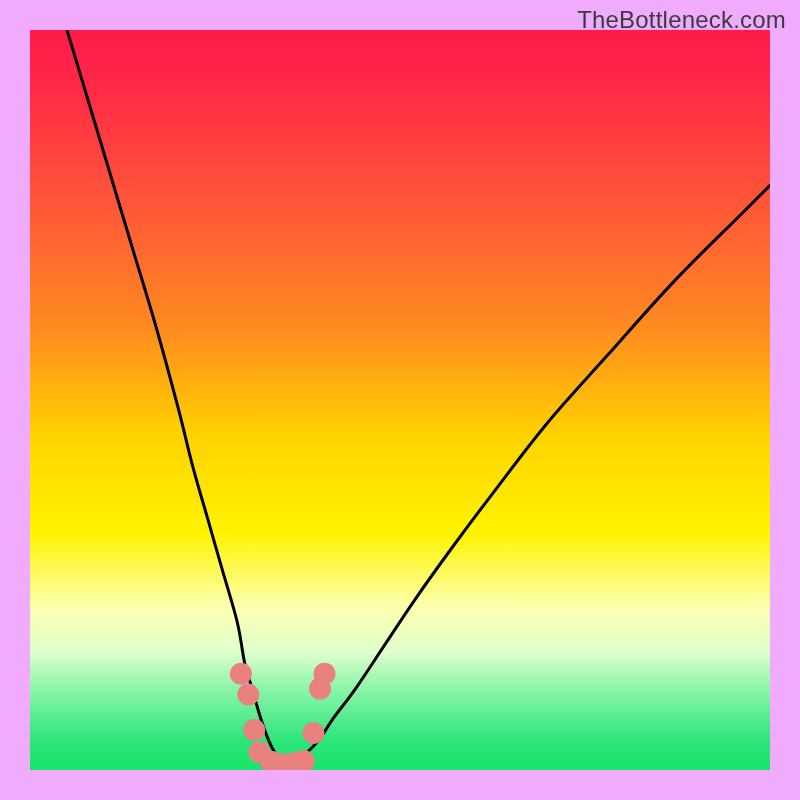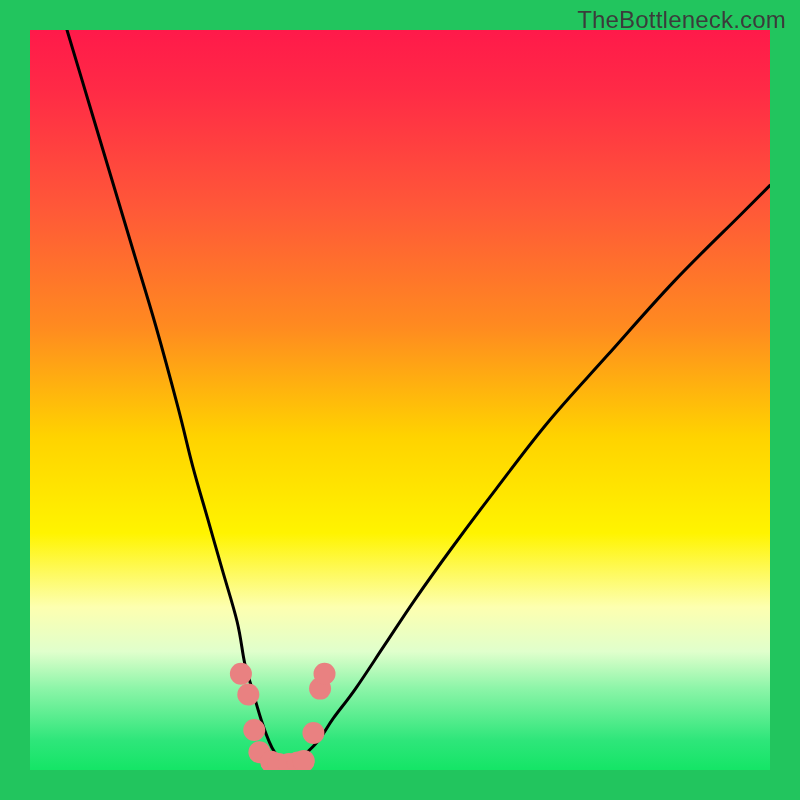--- a/index.html
+++ b/index.html
@@ -8,21 +8,21 @@
     width: 800px;
     height: 800px;
     overflow: hidden;
     background: #000;
     font-family: Arial, Helvetica, sans-serif;
   }
   .frame {
     position: relative;
     width: 800px;
     height: 800px;
-    background: #22c55e;
+    background: #f0abfc;
   }
   .plot-area {
     position: absolute;
     left: 30px;
     top: 30px;
     width: 740px;
     height: 740px;
     
     background: linear-gradient(
       to bottom,

